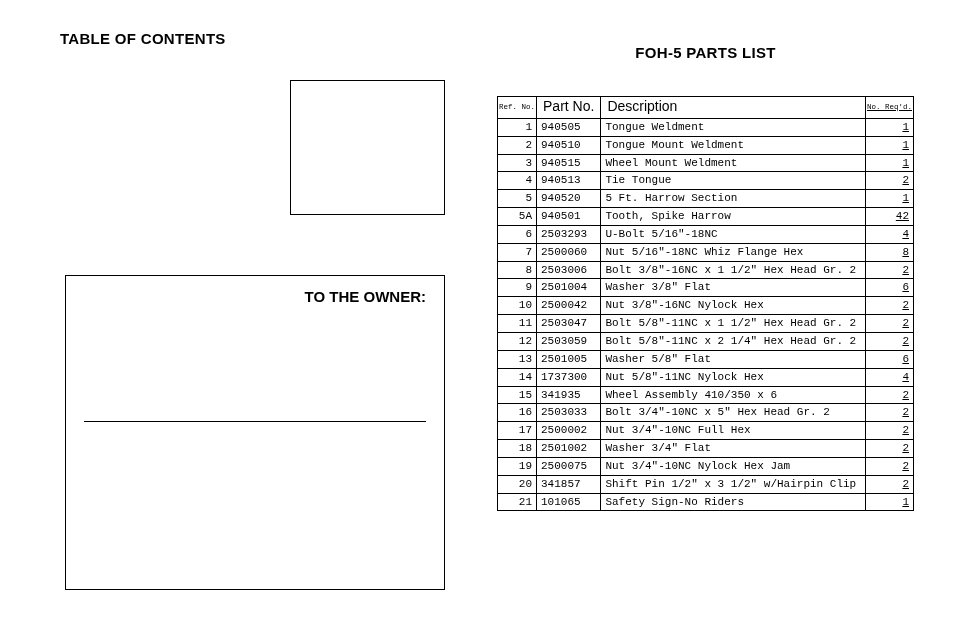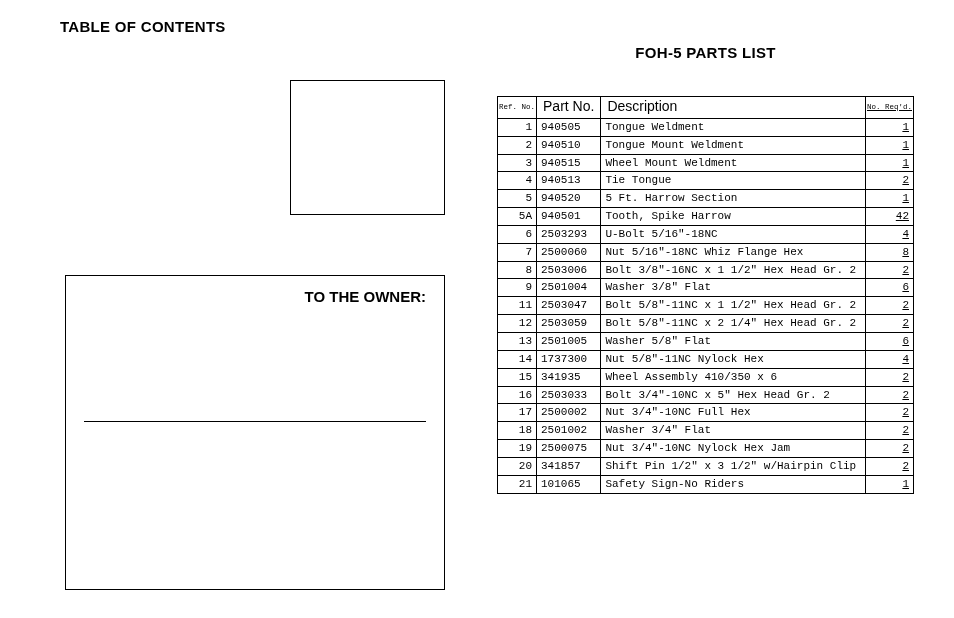--- a/index.html
+++ b/index.html
@@ -13,21 +13,21 @@
     color: #000;
     position: relative;
   }
   .page {
     display: flex;
     width: 100%;
     height: 100%;
   }
   .left-col {
     width: 50%;
-    padding: 18px 40px 30px 60px;
+    padding: 30px 40px 30px 60px;
     position: relative;
   }
   .right-col {
     width: 50%;
     padding: 44px 40px 30px 20px;
     position: relative;
   }
   .heading-left {
     font-weight: 900;
     font-size: 15px;
@@ -190,20 +190,26 @@
             <td>Bolt 3/8"-16NC x 1 1/2" Hex Head Gr. 2</td>
             <td class="col-req">2</td>
           </tr>
           <tr>
             <td class="col-ref">9</td>
             <td class="col-part">2501004</td>
             <td>Washer 3/8" Flat</td>
             <td class="col-req">6</td>
           </tr>
           <tr>
+            <td class="col-ref">10</td>
+            <td class="col-part">2500042</td>
+            <td>Nut 3/8"-16NC Nylock Hex</td>
+            <td class="col-req">2</td>
+          </tr>
+          <tr>
             <td class="col-ref">11</td>
             <td class="col-part">2503047</td>
             <td>Bolt 5/8"-11NC x 1 1/2" Hex Head Gr. 2</td>
             <td class="col-req">2</td>
           </tr>
           <tr>
             <td class="col-ref">12</td>
             <td class="col-part">2503059</td>
             <td>Bolt 5/8"-11NC x 2 1/4" Hex Head Gr. 2</td>
             <td class="col-req">2</td>

